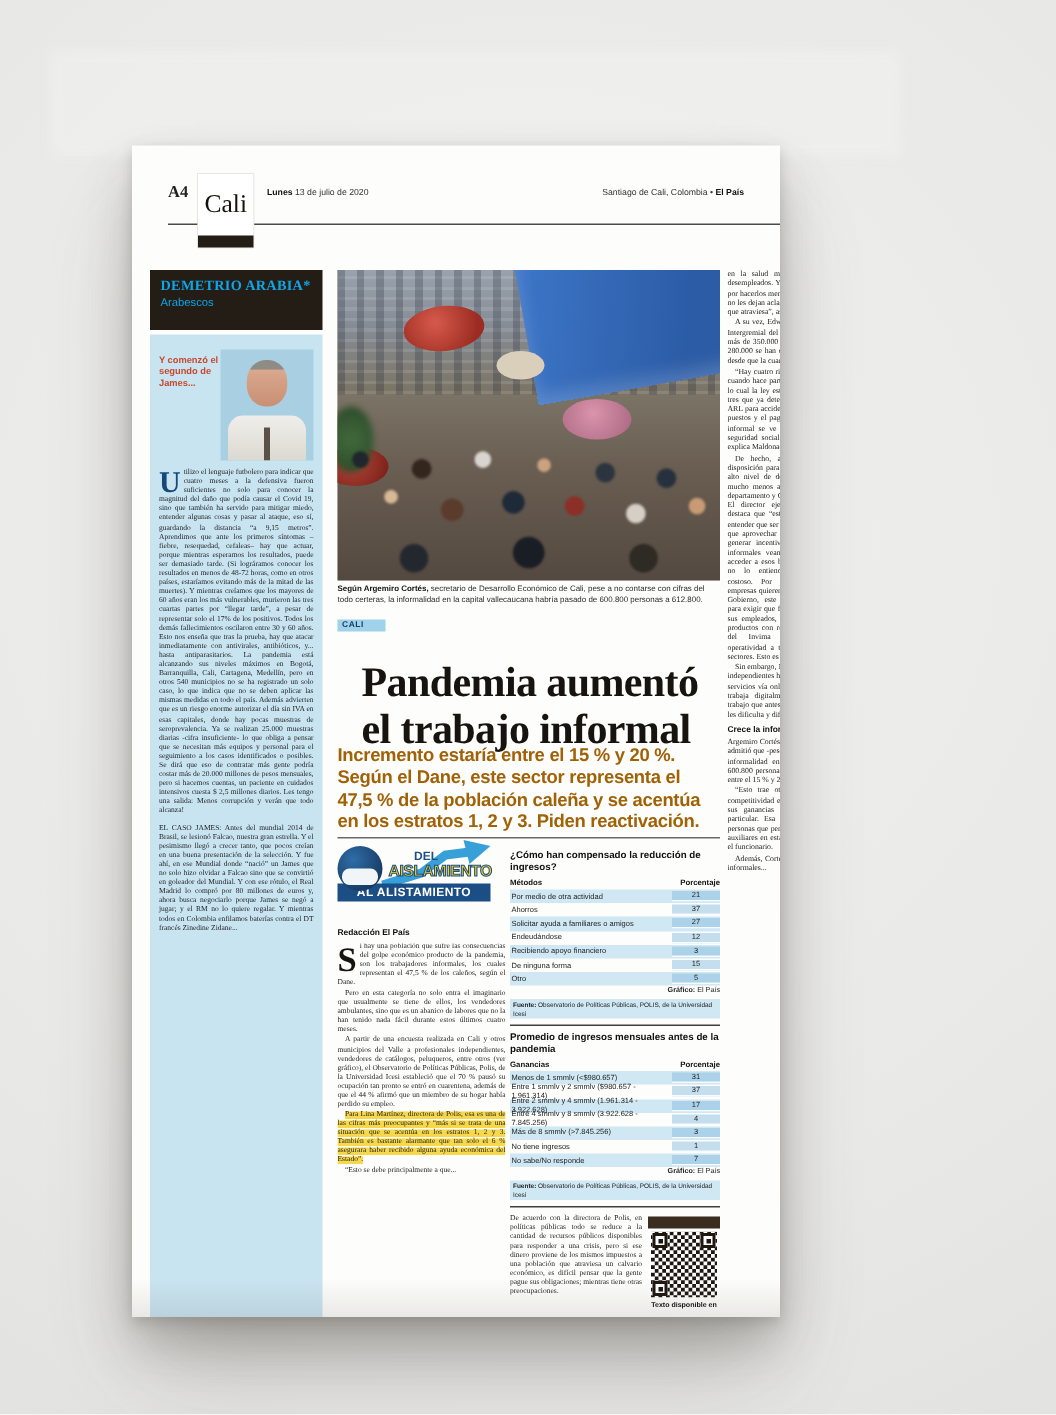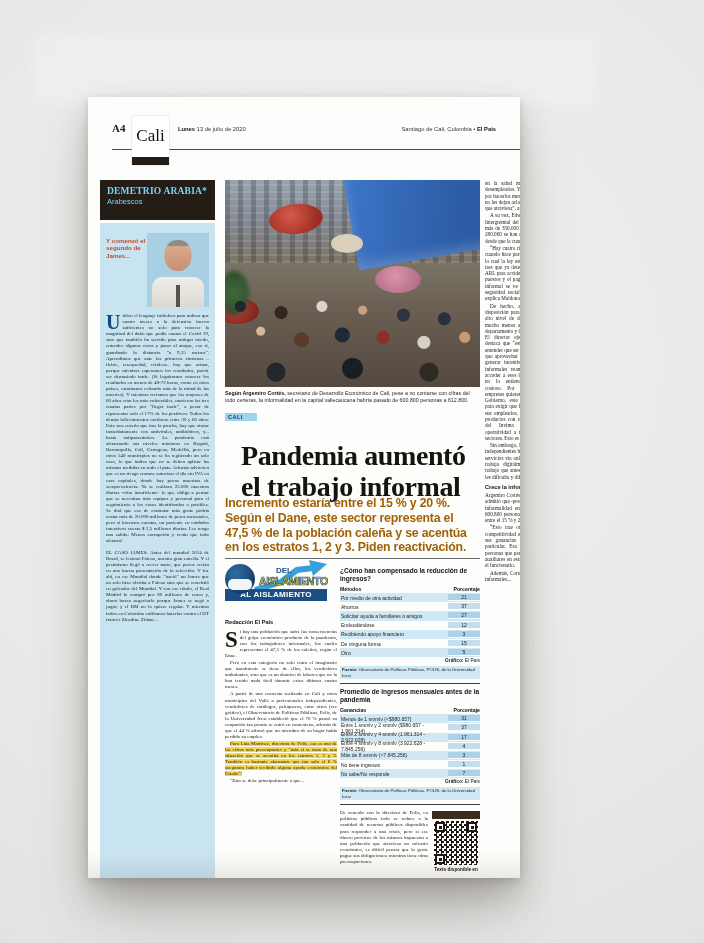--- a/index.html
+++ b/index.html
@@ -18,21 +18,21 @@
   .masthead{position:absolute;left:44px;top:19px;width:37px;height:49px;background:#fff;z-index:2;
     box-shadow:0 0 0 .5px #ddd;}
   .masthead .mh-word{display:block;text-align:center;margin-top:10px;font:400 17px "Liberation Serif",serif;color:#15110d;}
   .masthead .mh-bar{position:absolute;left:0;right:0;bottom:0;height:8px;background:#241d15;}
   .h-date{position:absolute;left:90px;top:29px;font:400 5.8px "Liberation Sans",sans-serif;color:#333;}
   .h-date b{font-weight:700;color:#111;}
   .h-loc{position:absolute;right:24px;top:29px;width:220px;text-align:right;font:400 5.8px "Liberation Sans",sans-serif;color:#333;}
   .h-loc b{font-weight:700;color:#111;}
 
   
-  .op-author{position:absolute;left:12px;top:83px;width:115px;height:40px;background:#241d15;color:#7dd3fc;
+  .op-author{position:absolute;left:12px;top:83px;width:115px;height:40px;background:#241d15;color:#0ea5e9;
     padding:6px 7px;box-sizing:border-box;}
   .op-author .nm{font:700 9.5px/10px "Liberation Serif",serif;letter-spacing:.2px;}
   .op-author .cn{font:400 7.5px/9px "Liberation Sans",sans-serif;margin-top:1px;}
   .op-blue{position:absolute;left:12px;top:126px;width:115px;height:655px;background:#c9e4f1;
     padding:7px 6px;box-sizing:border-box;overflow:hidden;}
   .op-title{font:700 13px/14px "Liberation Sans",sans-serif;color:#14497d;letter-spacing:-.2px;}
   .op-subrow{display:flex;margin-top:3px;}
   .op-sub{width:40%;font:700 6.2px/7.4px "Liberation Sans",sans-serif;color:#c6492f;padding-top:4px;}
   .op-photo{position:relative;width:60%;height:74px;background:#a9cfe2;overflow:hidden;}
   .cp-head{position:absolute;left:50%;top:7px;transform:translateX(-50%);width:27px;height:31px;border-radius:46%;
@@ -213,21 +213,21 @@
     <div class="rule2"></div>
 
     <div class="slogo">
       <svg class="lg-arrow" width="74" height="34" viewBox="0 0 74 34">
         <polyline points="2,30 28,22 44,10 60,8" fill="none" stroke="#37a0d8" stroke-width="6"></polyline>
         <polygon points="56,0 74,4 60,16" fill="#37a0d8"></polygon>
       </svg>
       <div class="lg-globe"></div>
       <div class="lg-del">DEL</div>
       <div class="lg-aisl">AISLAMIENTO</div>
-      <div class="lg-alist">AL AISLAMIENTO</div>
+      <div class="lg-alist">AL ALISTAMIENTO</div>
     </div>
     <div class="byline">Redacción El País</div>
 
     <div class="col2">
       <p><span class="dc">S</span><span>i hay una población que sufre las consecuencias del golpe económico producto de la pandemia, son los trabajadores informales, los cuales representan el 47,5 % de los caleños, según el Dane.</span></p>
       <p><span>Pero en esta categoría no solo entra el imaginario que usualmente se tiene de ellos, los vendedores ambulantes, sino que es un abanico de labores que no la han tenido nada fácil durante estos últimos cuatro meses.</span></p>
       <p><span>A partir de una encuesta realizada en Cali y otros municipios del Valle a profesionales independientes, vendedores de catálogos, peluqueros, entre otros (ver gráfico), el Observatorio de Políticas Públicas, Polis, de la Universidad Icesi estableció que el 70 % pausó su ocupación tan pronto se entró en cuarentena, además de que el 44 % afirmó que un miembro de su hogar había perdido su empleo.</span></p>
       <p><span class="hl">Para Lina Martínez, directora de Polis, esa es una de las cifras más preocupantes y “más si se trata de una situación que se acentúa en los estratos 1, 2 y 3. También es bastante alarmante que tan solo el 6 % asegurara haber recibido alguna ayuda económica del Estado”.</span></p>
       <p><span>“Esto se debe principalmente a que...</span></p>
     </div>

